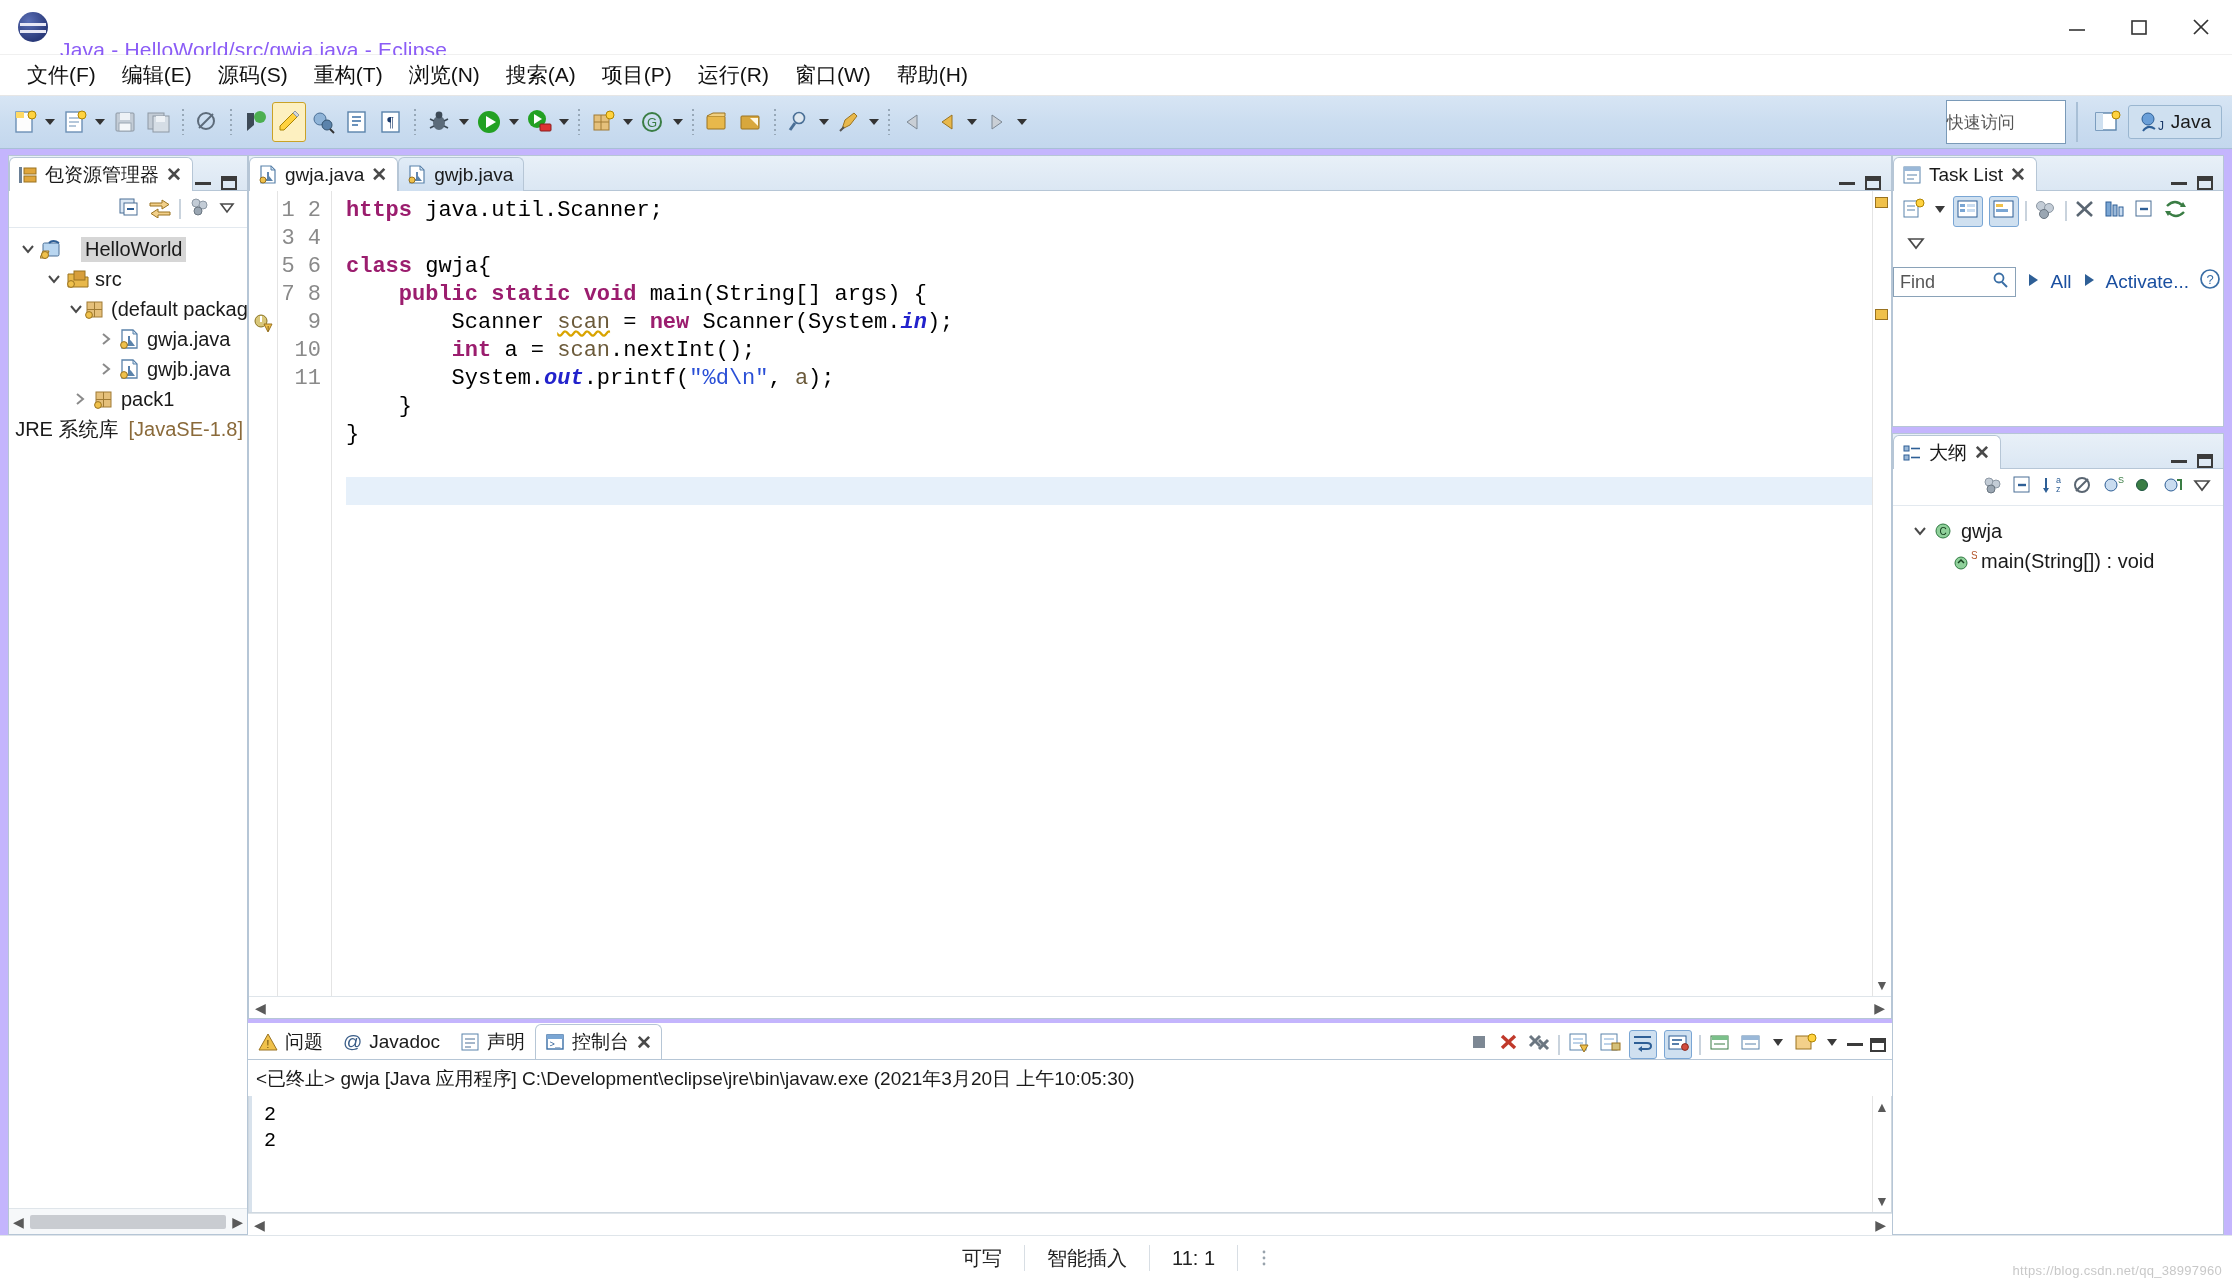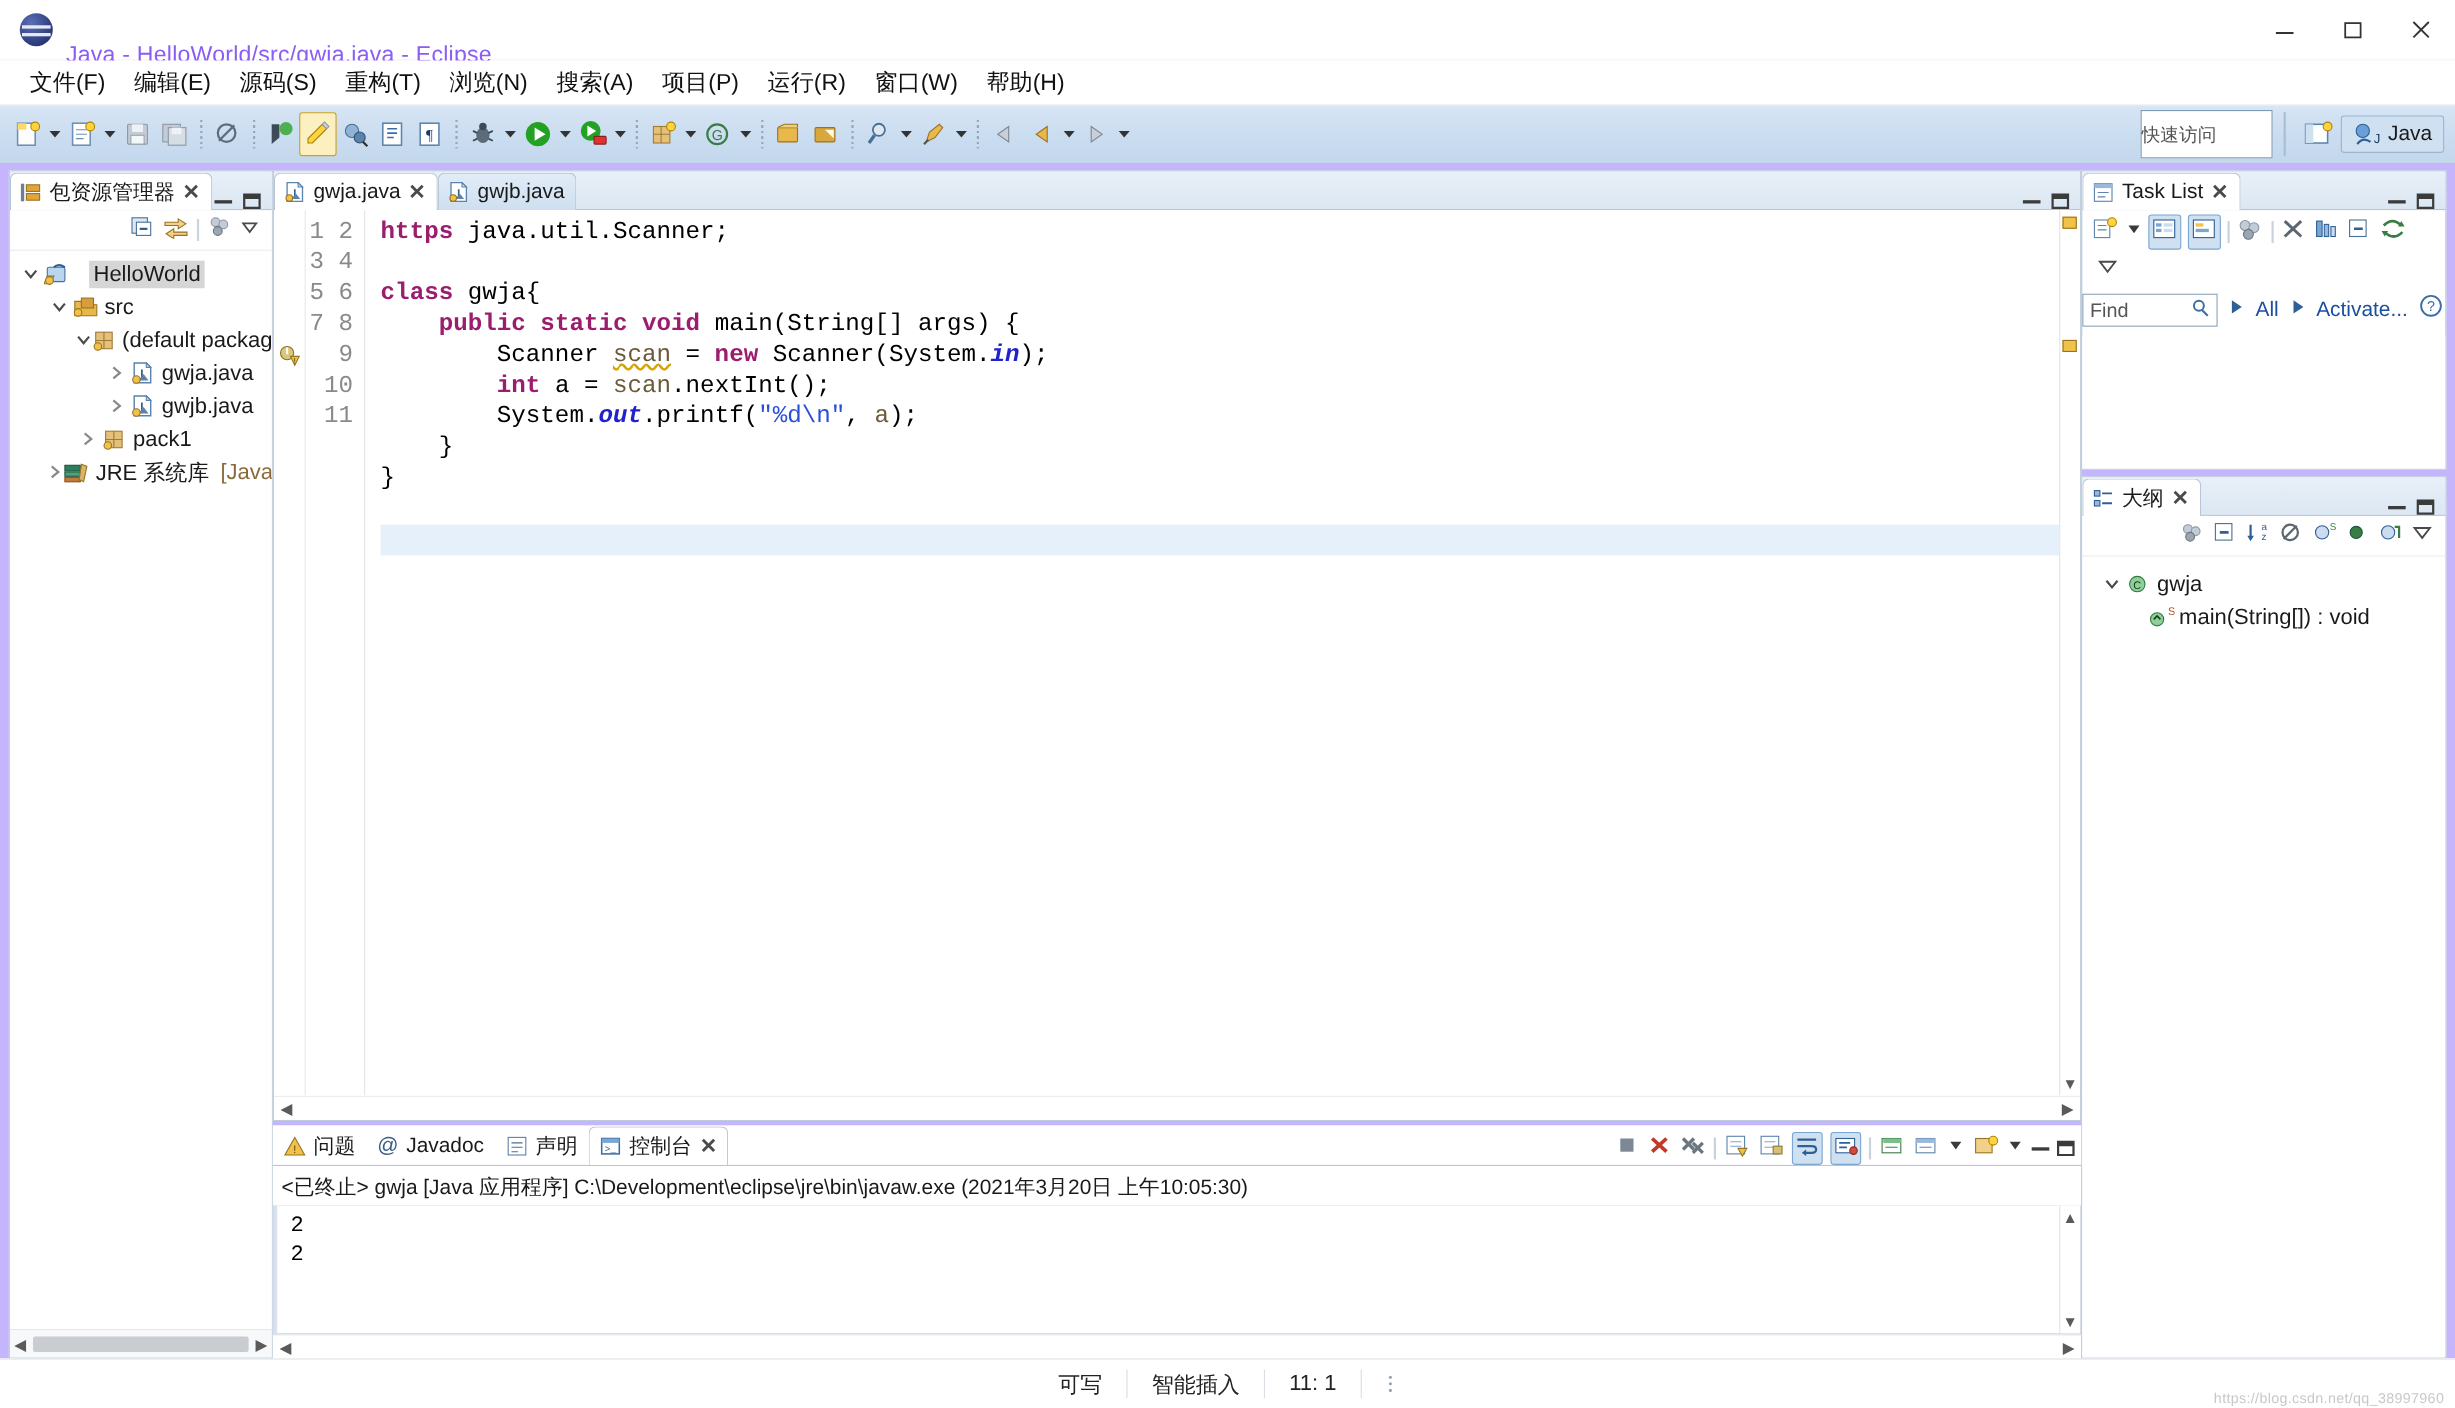--- a/index.html
+++ b/index.html
@@ -530,21 +530,21 @@
                 <svg width="24" height="22">
                     <rect x="4" y="4" width="15" height="15" fill="#e5c07b" stroke="#a07b34"></rect>
                     <line x1="4" y1="11.5" x2="19" y2="11.5" stroke="#a07b34"></line>
                     <line x1="11.5" y1="4" x2="11.5" y2="19" stroke="#a07b34"></line>
                     <circle cx="6" cy="17" r="3.4" fill="#f0c14b" stroke="#9a7320"></circle>
                   </svg>
               </span>
               <span class="tlabel">pack1</span>
             </div>
 
-            <div class="trow" style="padding-left:34px;">
+            <div class="trow" style="padding-left:34px;justify-content:flex-end;">
               <span class="twist">
                 <svg width="14" height="14">
                     <polyline points="4,2 10,7 4,12" fill="none" stroke="#8a8a8a" stroke-width="2"></polyline>
                   </svg>
               </span>
               <span class="ticon">
                 <svg width="26" height="22">
                     <rect x="2" y="5" width="14" height="5" fill="#2e7d5b" stroke="#1d5440"></rect>
                     <rect x="2" y="11" width="14" height="4" fill="#4aa37c" stroke="#1d5440"></rect>
                     <rect x="2" y="16" width="14" height="4" fill="#c07a3a" stroke="#8a4f22"></rect>

